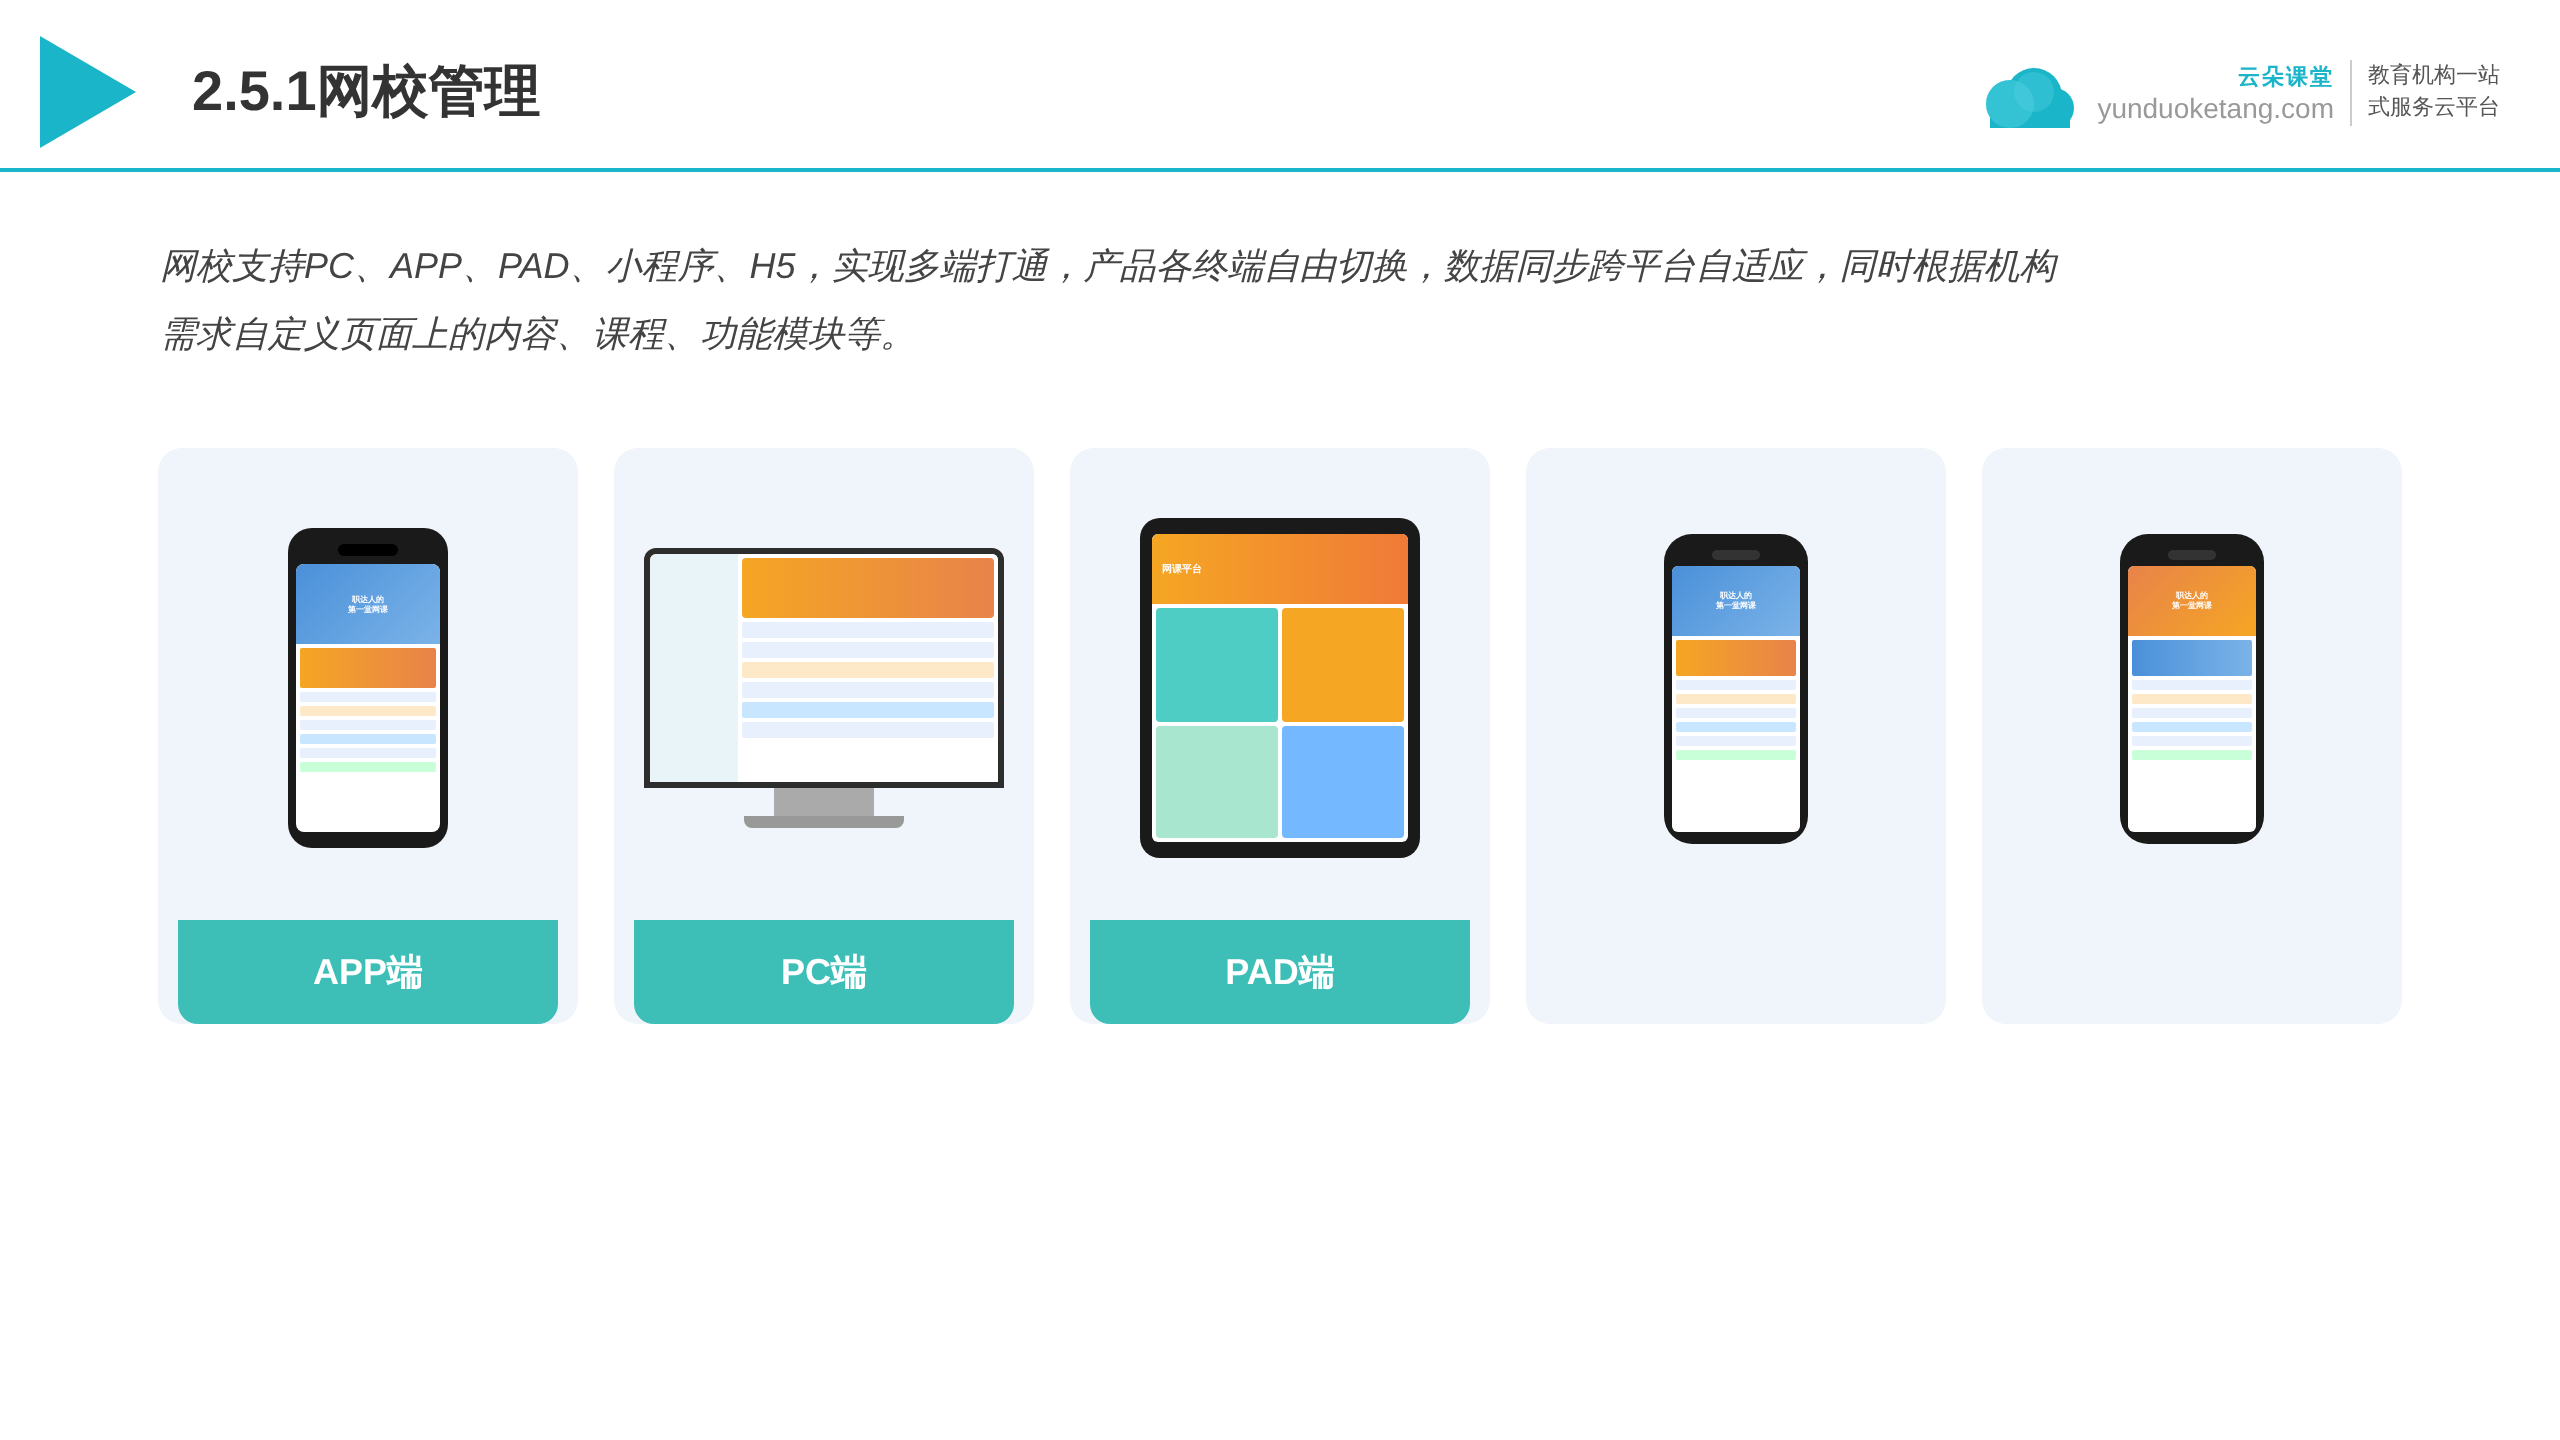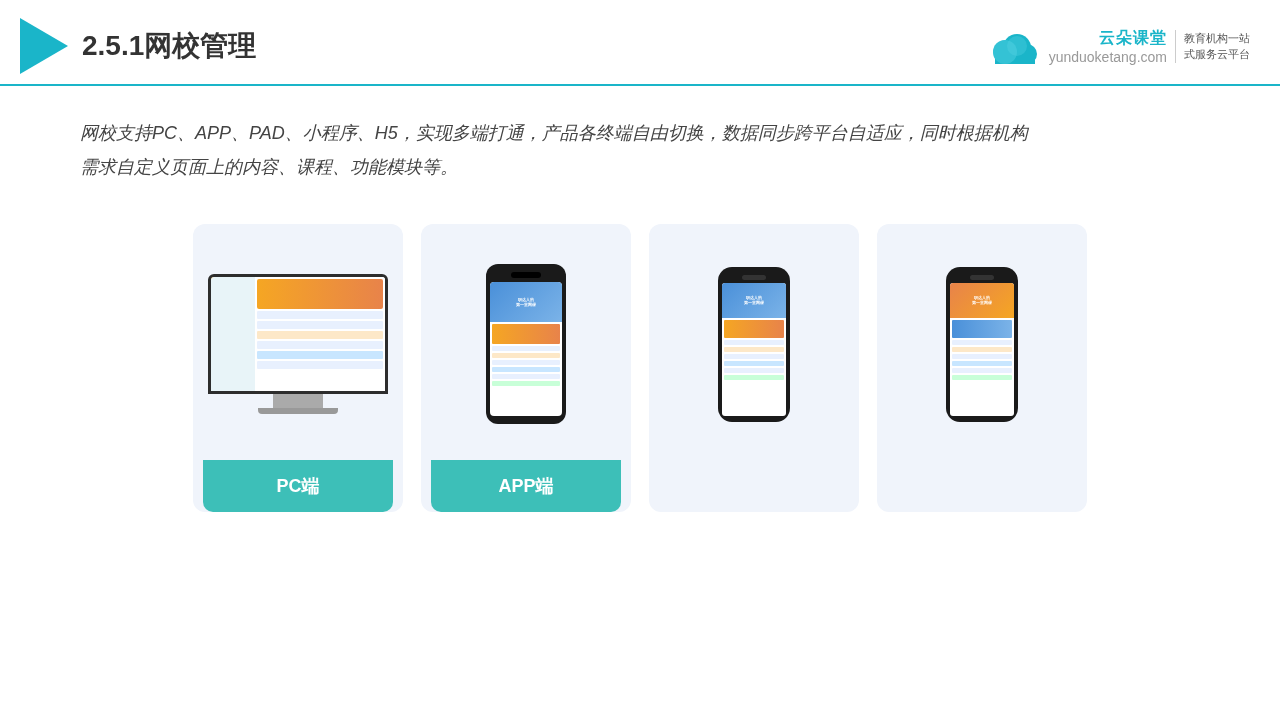--- a/index.html
+++ b/index.html
@@ -15,39 +15,39 @@
       display: flex;
       align-items: center;
       justify-content: space-between;
       padding: 18px 30px 10px 20px;
       border-bottom: 2px solid #1ab5c9;
     }
 
     .header-left {
       display: flex;
       align-items: center;
-      gap: 14px;
+      gap: 28px;
     }
 
     .logo-triangle {
       width: 0;
       height: 0;
       border-top: 28px solid transparent;
       border-bottom: 28px solid transparent;
       border-left: 48px solid #1ab5c9;
     }
 
     .page-title {
       font-size: 28px;
       font-weight: bold;
       color: #333;
     }
 
     .brand-name {
-      font-size: 16px;
+      font-size: 11px;
       color: #1ab5c9;
       font-weight: bold;
       letter-spacing: 1px;
       font-family: Liberation Mono, monospace;
     }
 
     .brand-url {
       font-size: 14px;
       color: #999;
     }
@@ -397,20 +397,43 @@
 式服务云平台</div>
   </div>
 </div>
 
 <div class="description">
   <p style="white-space:pre-line;font-style:italic;">网校支持PC、APP、PAD、小程序、H5，实现多端打通，产品各终端自由切换，数据同步跨平台自适应，同时根据机构
 需求自定义页面上的内容、课程、功能模块等。</p>
 </div>
 
 <div class="cards-container">
+
+  <div class="card">
+    <div class="card-image-area">
+      <div class="phone-shape">
+        <div class="phone-notch"></div>
+        <div class="phone-screen">
+          <div class="phone-screen-banner">
+            <div class="phone-screen-banner-text">职达人的<br>第一堂网课</div>
+          </div>
+          <div class="phone-screen-content">
+            <div class="phone-screen-img"></div>
+            <div class="phone-screen-row"></div>
+            <div class="phone-screen-row" style="background:#fde8c8;"></div>
+            <div class="phone-screen-row"></div>
+            <div class="phone-screen-row" style="background:#c8e6ff;"></div>
+            <div class="phone-screen-row"></div>
+            <div class="phone-screen-row" style="background:#c8ffd8;"></div>
+          </div>
+        </div>
+      </div>
+    </div>
+    <div class="card-label">APP端</div>
+  </div>
 
   <div class="card">
     <div class="card-image-area">
       <div class="pc-monitor">
         <div class="monitor-body">
           <div class="monitor-screen">
             <div class="monitor-sidebar"></div>
             <div class="monitor-content">
               <div class="monitor-banner"></div>
               <div class="monitor-rows">
@@ -426,41 +449,36 @@
         </div>
         <div class="monitor-stand"></div>
         <div class="monitor-base"></div>
       </div>
     </div>
     <div class="card-label">PC端</div>
   </div>
 
   <div class="card">
     <div class="card-image-area">
-      <div class="phone-shape">
-        <div class="phone-notch"></div>
-        <div class="phone-screen">
-          <div class="phone-screen-banner">
-            <div class="phone-screen-banner-text">职达人的<br>第一堂网课</div>
-          </div>
-          <div class="phone-screen-content">
-            <div class="phone-screen-img"></div>
-            <div class="phone-screen-row"></div>
-            <div class="phone-screen-row" style="background:#fde8c8;"></div>
-            <div class="phone-screen-row"></div>
-            <div class="phone-screen-row" style="background:#c8e6ff;"></div>
-            <div class="phone-screen-row"></div>
-            <div class="phone-screen-row" style="background:#c8ffd8;"></div>
+      <div class="tablet-shape">
+        <div class="tablet-screen">
+          <div class="tablet-banner">
+            <div style="font-size:5px;color:#fff;font-weight:bold;padding:2px;">网课平台</div>
+          </div>
+          <div class="tablet-content">
+            <div class="tablet-card tablet-card-1"></div>
+            <div class="tablet-card tablet-card-2"></div>
+            <div class="tablet-card tablet-card-3"></div>
+            <div class="tablet-card tablet-card-4"></div>
           </div>
         </div>
       </div>
     </div>
-    <div class="card-label">APP端</div>
-  </div>
-
+    <div class="card-label">PAD端</div>
+  </div>
 
   <div class="card">
     <div class="card-image-area">
       <div class="small-phone">
         <div class="small-phone-notch"></div>
         <div class="small-phone-screen">
           <div class="small-phone-banner">
             <div class="small-phone-banner-text">职达人的<br>第一堂网课</div>
           </div>
           <div class="small-phone-content">

